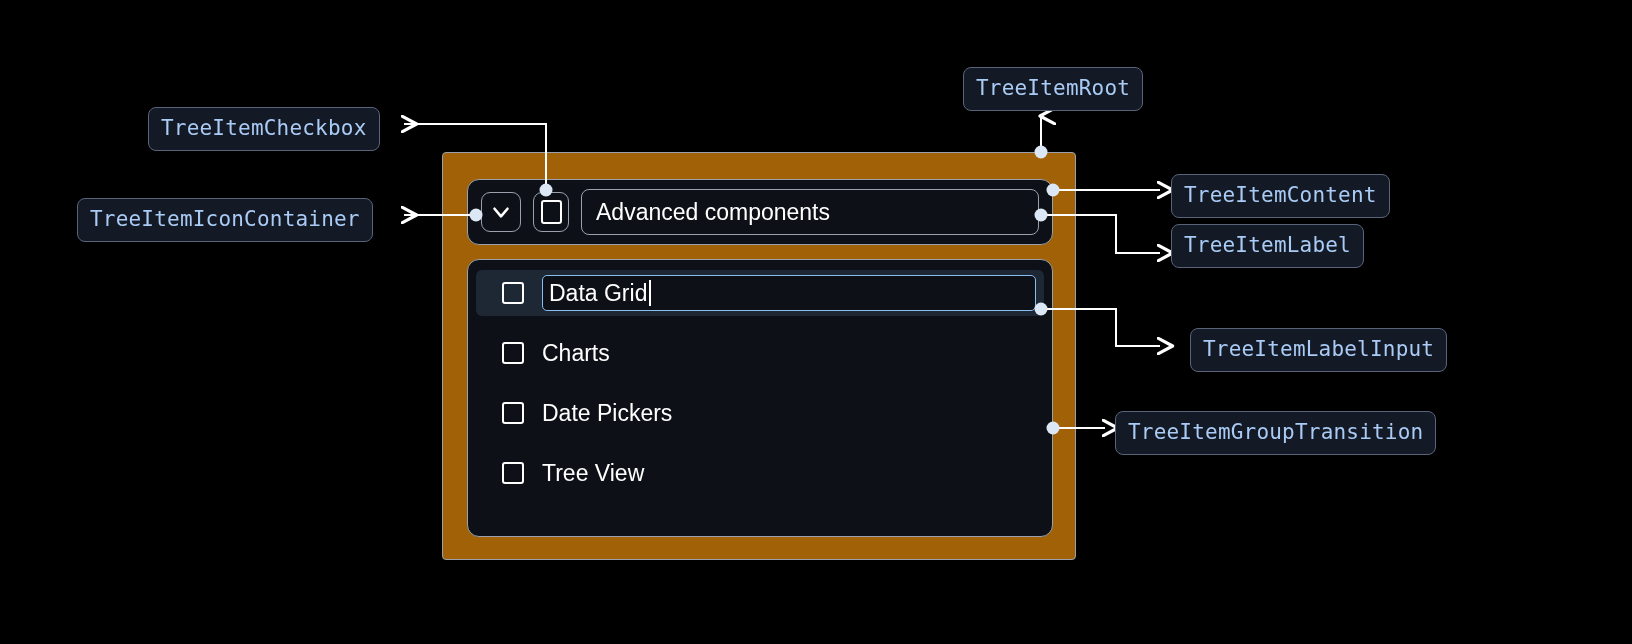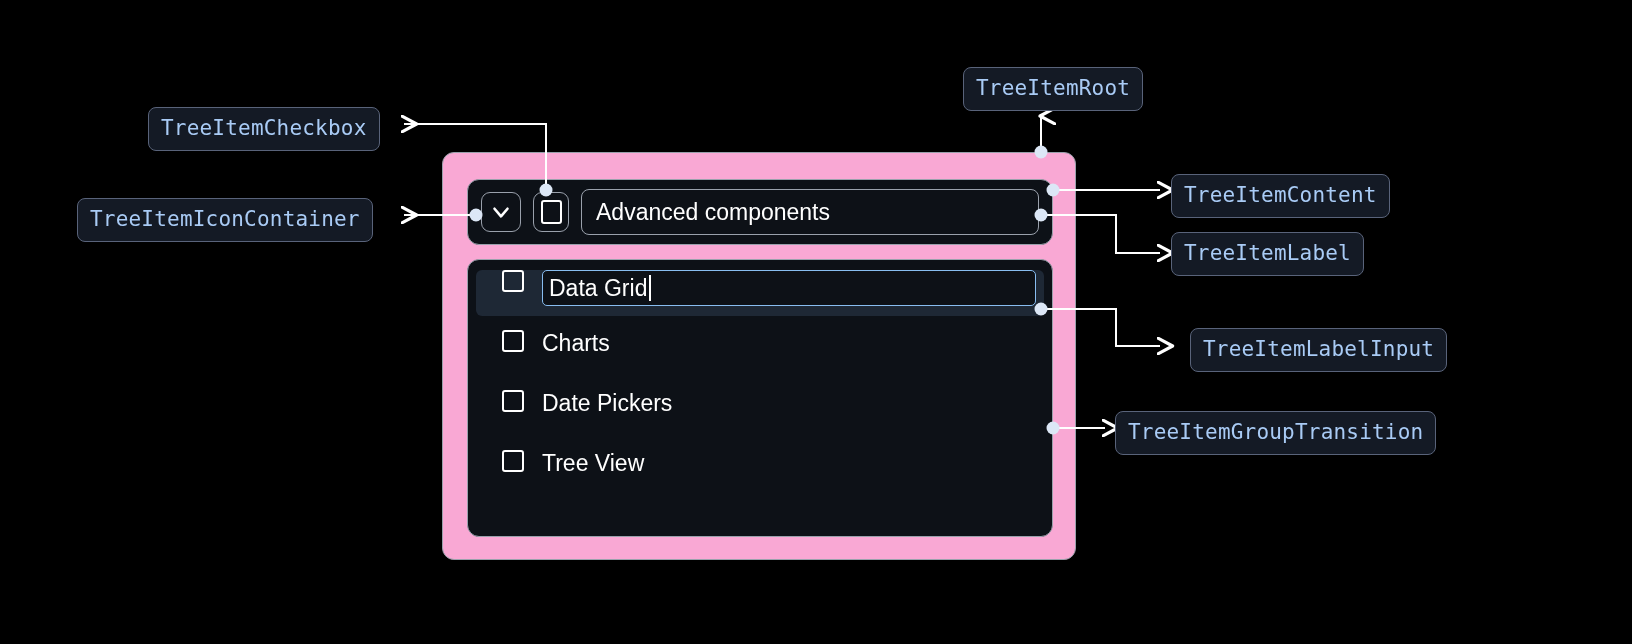--- a/index.html
+++ b/index.html
@@ -40,23 +40,23 @@
     padding: 10px 12px 11px 12px;
     white-space: nowrap;
     z-index: 10;
   }
 
   
   #treeRoot {
     position: absolute;
     left: 442px; top: 152px;
     width: 634px; height: 408px;
-    background: #f9a8d4;
-    border: 1px solid #9aa1ac;
-    border-radius: 12px;
+    background: #a16207;
+    border: 1px solid #9aa1ac;
+    border-radius: 4px;
     z-index: 3;
   }
 
   #treeContent {
     position: absolute;
     left: 24px; top: 26px;
     width: 586px; height: 66px;
     background: #0d1117;
     border: 1px solid #9aa1ac;
     border-radius: 12px;
@@ -107,21 +107,21 @@
     border: 1px solid #9aa1ac;
     border-radius: 12px;
     padding-top: 10px;
   }
 
   .child-row {
     position: relative;
     height: 46px;
     margin: 0 8px;
     border-radius: 6px;
-    display: flex; align-items: flex-start;
+    display: flex; align-items: center;
     padding-left: 26px;
     gap: 18px;
   }
   .child-row + .child-row { margin-top: 14px; }
   .child-row.selected { background: #1e2835; }
 
   .child-cb {
     width: 22px; height: 22px;
     flex: 0 0 22px;
     border: 2.5px solid #ffffff;
@@ -206,21 +206,21 @@
   </div>
 
   <div class="chip" style="left:148px; top:107px;">TreeItemCheckbox</div>
 
   <div class="chip" style="left:77px; top:198px;">TreeItemIconContainer</div>
 
   <div class="chip" style="left:943px; top:67px;margin-left:20px;">TreeItemRoot</div>
 
   <div class="chip" style="left:1171px; top:174px;">TreeItemContent</div>
 
-  <div class="chip" style="left:1171px; top:232px;">TreeItemLabel</div>
+  <div class="chip" style="left:1171px; top:224px;">TreeItemLabel</div>
 
   <div class="chip" style="left:1171px; top:328px;margin-left:19px;">TreeItemLabelInput</div>
 
   <div class="chip" style="left:1115px; top:411px;">TreeItemGroupTransition</div>
 
   <svg id="wires">
     <defs>
       <marker id="arrowL" markerWidth="9" markerHeight="9" refX="7.5" refY="4.5" orient="auto" markerUnits="strokeWidth">
         <path d="M8.5,0.6 L1.2,4.5 L8.5,8.4" fill="none" stroke="#ffffff" stroke-width="1.6" stroke-linecap="round" stroke-linejoin="round"></path>
       </marker>

